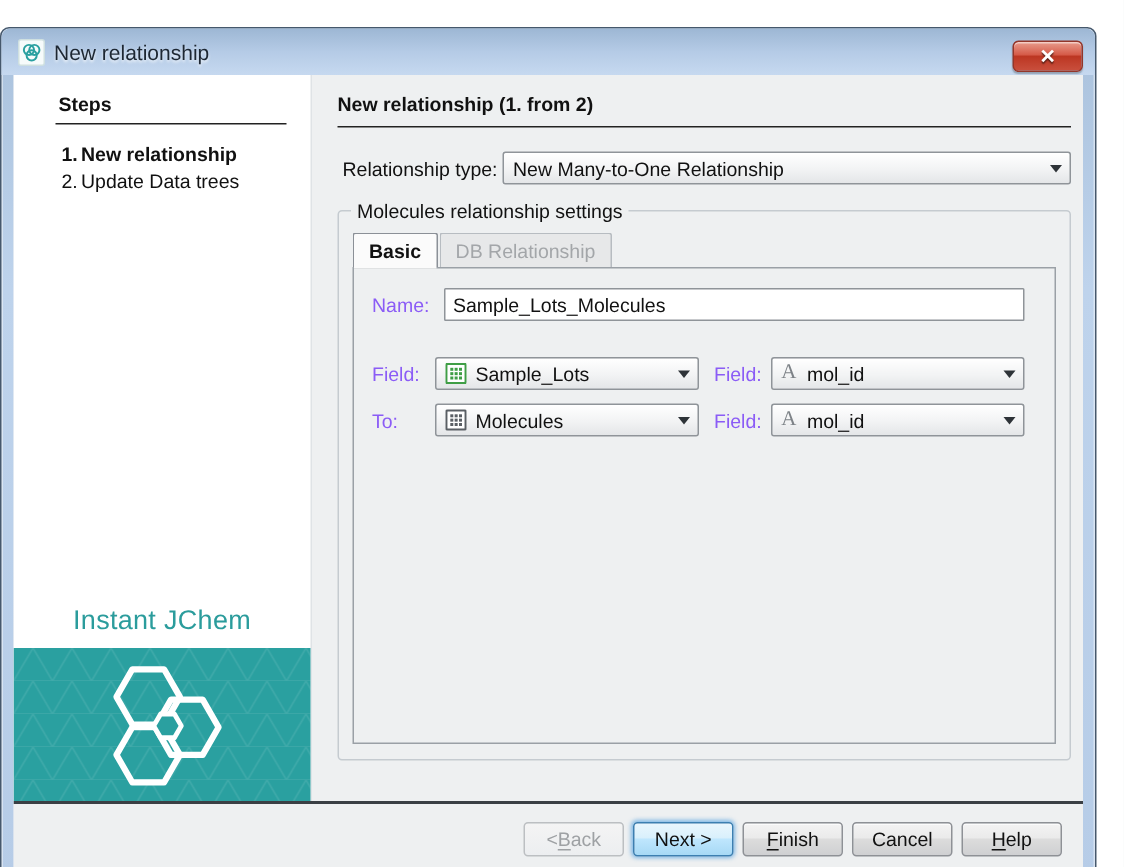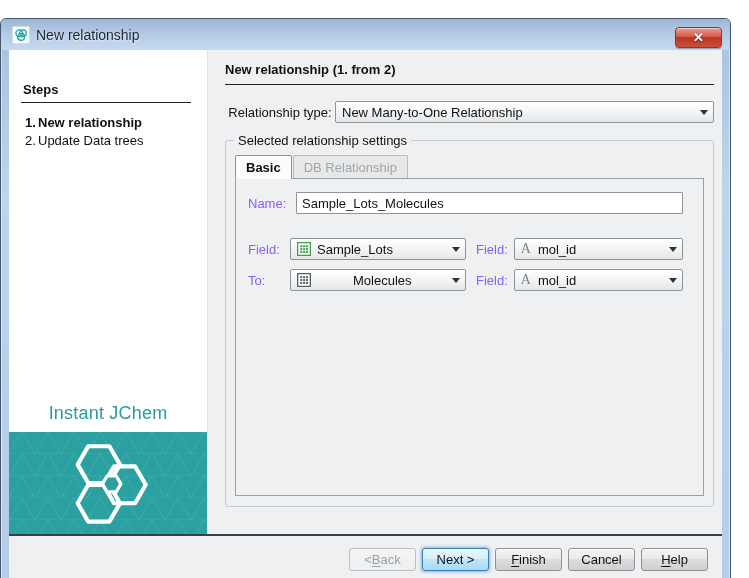--- a/index.html
+++ b/index.html
@@ -42,21 +42,21 @@
     position:absolute; left:8px; right:8px; top:31px; bottom:8px;
     background:#eef0f1; display:flex; flex-direction:column; overflow:hidden;
   }
   .content-row { flex:1; display:flex; min-height:0; }
 
   
   .steps-panel {
     width:199px; background:#ffffff; border-right:1px solid #dfe3e6;
     display:flex; flex-direction:column;
   }
-  .steps-top { flex:1; padding:12px 12px 0 8px;margin-top:20px; }
+  .steps-top { flex:1; padding:12px 12px 0 24px; }
   .steps-header { font-size:13px; font-weight:bold; color:#111; padding-left:6px; }
   .steps-rule { border-bottom:1px solid #222; margin:5px 4px 12px 4px; }
   .step-item { display:flex; font-size:13px; color:#111; margin:0 0 3px 0; }
   .step-item .num { width:21px; padding-left:8px; }
   .step-item.active { font-weight:bold; }
   .brand-text {
     height:37px; display:flex; align-items:center; justify-content:center;
     font-size:18px; color:var(--brand_text,#2b9c9c); letter-spacing:.2px;
   }
   .brand-block {
@@ -217,21 +217,21 @@
 
         <div class="reltype-row">
           <span class="lbl">Relationship type:</span>
           <div class="combo flex1">
             <span>New Many-to-One Relationship</span>
             <span class="arrow"></span>
           </div>
         </div>
 
         <div class="groupbox">
-          <span class="groupbox-label">Selected relationship settings</span>
+          <span class="groupbox-label">Molecules relationship settings</span>
 
           <div class="tabs-row">
             <div class="tab active">
               <span>Basic</span>
             </div>
             <div class="tab disabled">
               <span>DB Relationship</span>
             </div>
           </div>
 
@@ -270,21 +270,21 @@
               <span class="lbl" style="margin-left:10px; margin-right:6px;">Field:</span>
               <div class="combo flex1">
                 <span class="a-glyph">A</span>
                 <span>mol_id</span>
                 <span class="arrow"></span>
               </div>
             </div>
 
             <div class="form-row">
               <span class="lbl lbl-w42">To:</span>
-              <div class="combo" style="width:176px;gap:36px;">
+              <div class="combo" style="width:176px;">
                 <span class="c-icon">
                   <svg width="14" height="14" viewBox="0 0 14 14">
                     <rect x="0.5" y="0.5" width="13" height="13" fill="#fff" stroke="#5a5f64" stroke-width="1.6" rx="1"></rect>
                     <g fill="#5a5f64">
                       <rect x="3.2" y="3.2" width="2" height="2"></rect>
                         <rect x="6.1" y="3.2" width="2" height="2"></rect>
                         <rect x="9" y="3.2" width="2" height="2"></rect>
                       <rect x="3.2" y="6.1" width="2" height="2"></rect>
                         <rect x="6.1" y="6.1" width="2" height="2"></rect>
                         <rect x="9" y="6.1" width="2" height="2"></rect>

